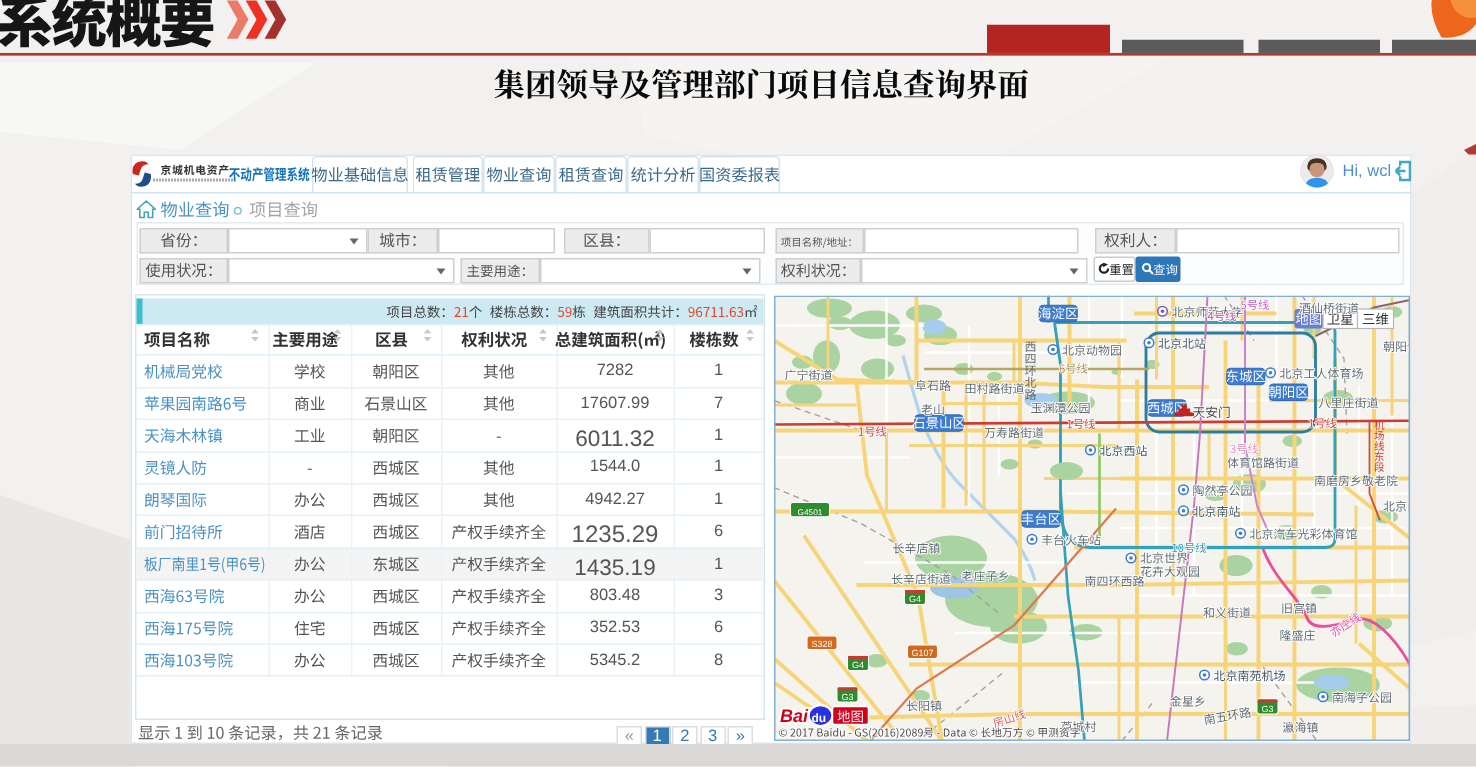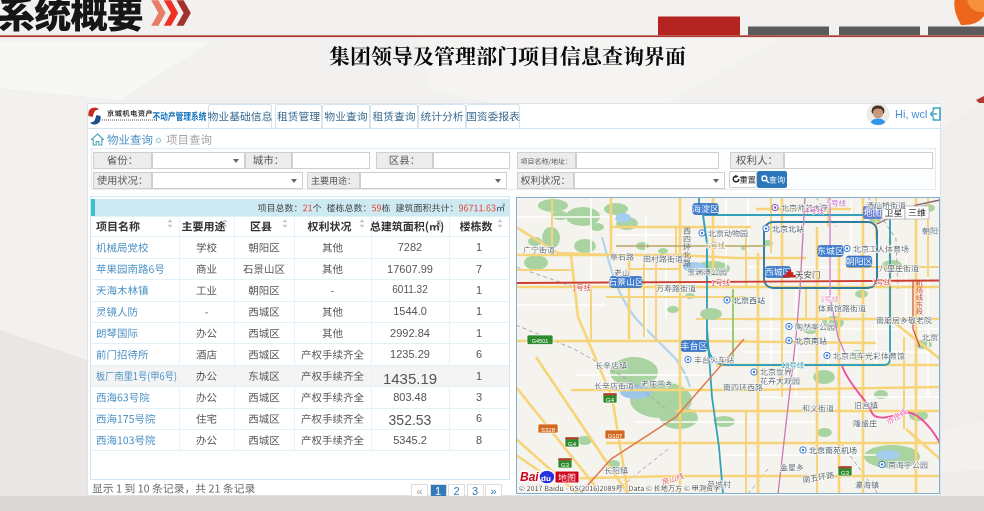--- a/index.html
+++ b/index.html
@@ -410,33 +410,33 @@
 <div class="hsep" style="left:91px;top:450.4px;width:418px"></div>
 <div class="vsep" style="left:179px;top:216px;height:234px"></div>
 <div class="vsep" style="left:234px;top:216px;height:234px"></div>
 <div class="vsep" style="left:294px;top:216px;height:234px"></div>
 <div class="vsep" style="left:371px;top:216px;height:234px"></div>
 <div class="vsep" style="left:449px;top:216px;height:234px"></div>
 <div class="abs" style="left:371px;top:241.1px;width:78px;text-align:center;font-size:11px;color:#555">7282</div>
 <div class="abs" style="left:449px;top:241.1px;width:60px;text-align:center;font-size:11px;color:#555">1</div>
 <div class="abs" style="left:371px;top:262.5px;width:78px;text-align:center;font-size:11px;color:#555">17607.99</div>
 <div class="abs" style="left:449px;top:262.5px;width:60px;text-align:center;font-size:11px;color:#555">7</div>
-<div class="abs" style="left:371px;top:283.9px;width:78px;text-align:center;font-size:10px;color:#555">6011.32</div>
+<div class="abs" style="left:371px;top:283.9px;width:78px;text-align:center;font-size:15px;color:#555">6011.32</div>
 <div class="abs" style="left:449px;top:283.9px;width:60px;text-align:center;font-size:11px;color:#555">1</div>
 <div class="abs" style="left:371px;top:305.3px;width:78px;text-align:center;font-size:11px;color:#555">1544.0</div>
 <div class="abs" style="left:449px;top:305.3px;width:60px;text-align:center;font-size:11px;color:#555">1</div>
-<div class="abs" style="left:371px;top:326.7px;width:78px;text-align:center;font-size:11px;color:#555">2992.84</div>
+<div class="abs" style="left:371px;top:326.7px;width:78px;text-align:center;font-size:11px;color:#555">4942.27</div>
 <div class="abs" style="left:449px;top:326.7px;width:60px;text-align:center;font-size:11px;color:#555">1</div>
-<div class="abs" style="left:371px;top:348.1px;width:78px;text-align:center;font-size:11px;color:#555">1235.29</div>
+<div class="abs" style="left:371px;top:348.1px;width:78px;text-align:center;font-size:16px;color:#555">1235.29</div>
 <div class="abs" style="left:449px;top:348.1px;width:60px;text-align:center;font-size:11px;color:#555">6</div>
 <div class="abs" style="left:371px;top:369.5px;width:78px;text-align:center;font-size:15px;color:#555">1435.19</div>
 <div class="abs" style="left:449px;top:369.5px;width:60px;text-align:center;font-size:11px;color:#555">1</div>
 <div class="abs" style="left:371px;top:390.9px;width:78px;text-align:center;font-size:11px;color:#555">803.48</div>
 <div class="abs" style="left:449px;top:390.9px;width:60px;text-align:center;font-size:11px;color:#555">3</div>
-<div class="abs" style="left:371px;top:412.3px;width:78px;text-align:center;font-size:14px;color:#555">352.53</div>
+<div class="abs" style="left:371px;top:412.3px;width:78px;text-align:center;font-size:11px;color:#555">352.53</div>
 <div class="abs" style="left:449px;top:412.3px;width:60px;text-align:center;font-size:11px;color:#555">6</div>
 <div class="abs" style="left:371px;top:433.7px;width:78px;text-align:center;font-size:11px;color:#555">5345.2</div>
 <div class="abs" style="left:449px;top:433.7px;width:60px;text-align:center;font-size:11px;color:#555">8</div>
 <div class="pgbtn" style="left:411px;background:#fff"></div>
 <div class="abs" style="left:411px;top:485px;width:17px;text-align:center;font-size:11px;color:#999">«</div>
 <div class="pgbtn" style="left:429.5px;background:#337ab7"></div>
 <div class="abs" style="left:429.5px;top:485px;width:17px;text-align:center;font-size:11px;color:#fff">1</div>
 <div class="pgbtn" style="left:448px;background:#fff"></div>
 <div class="abs" style="left:448px;top:485px;width:17px;text-align:center;font-size:11px;color:#337ab7">2</div>
 <div class="pgbtn" style="left:466.5px;background:#fff"></div>

